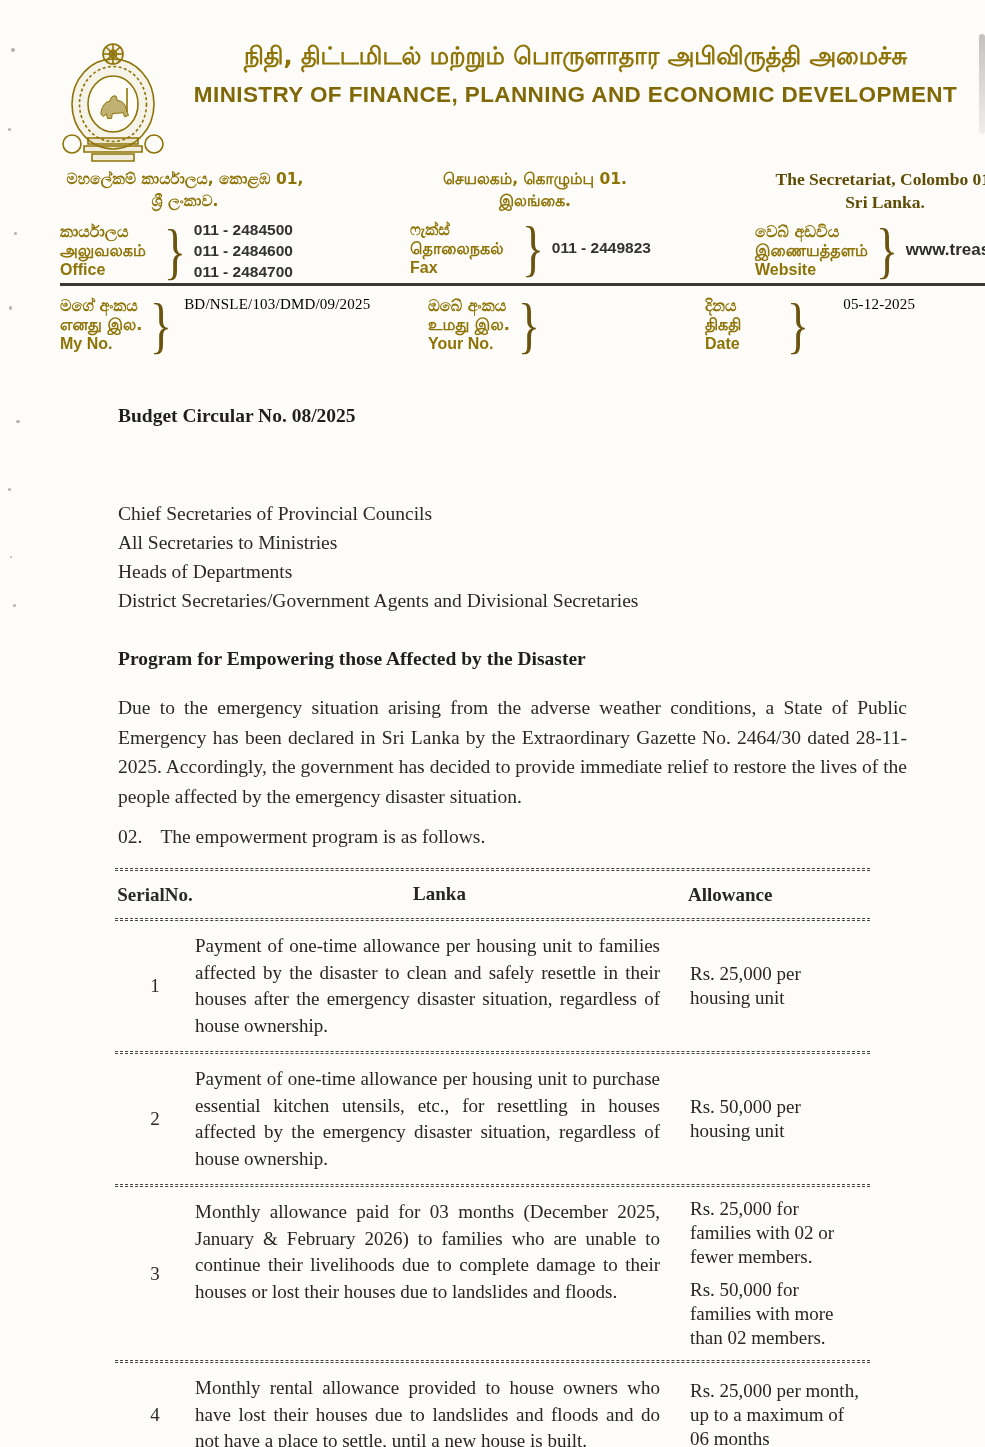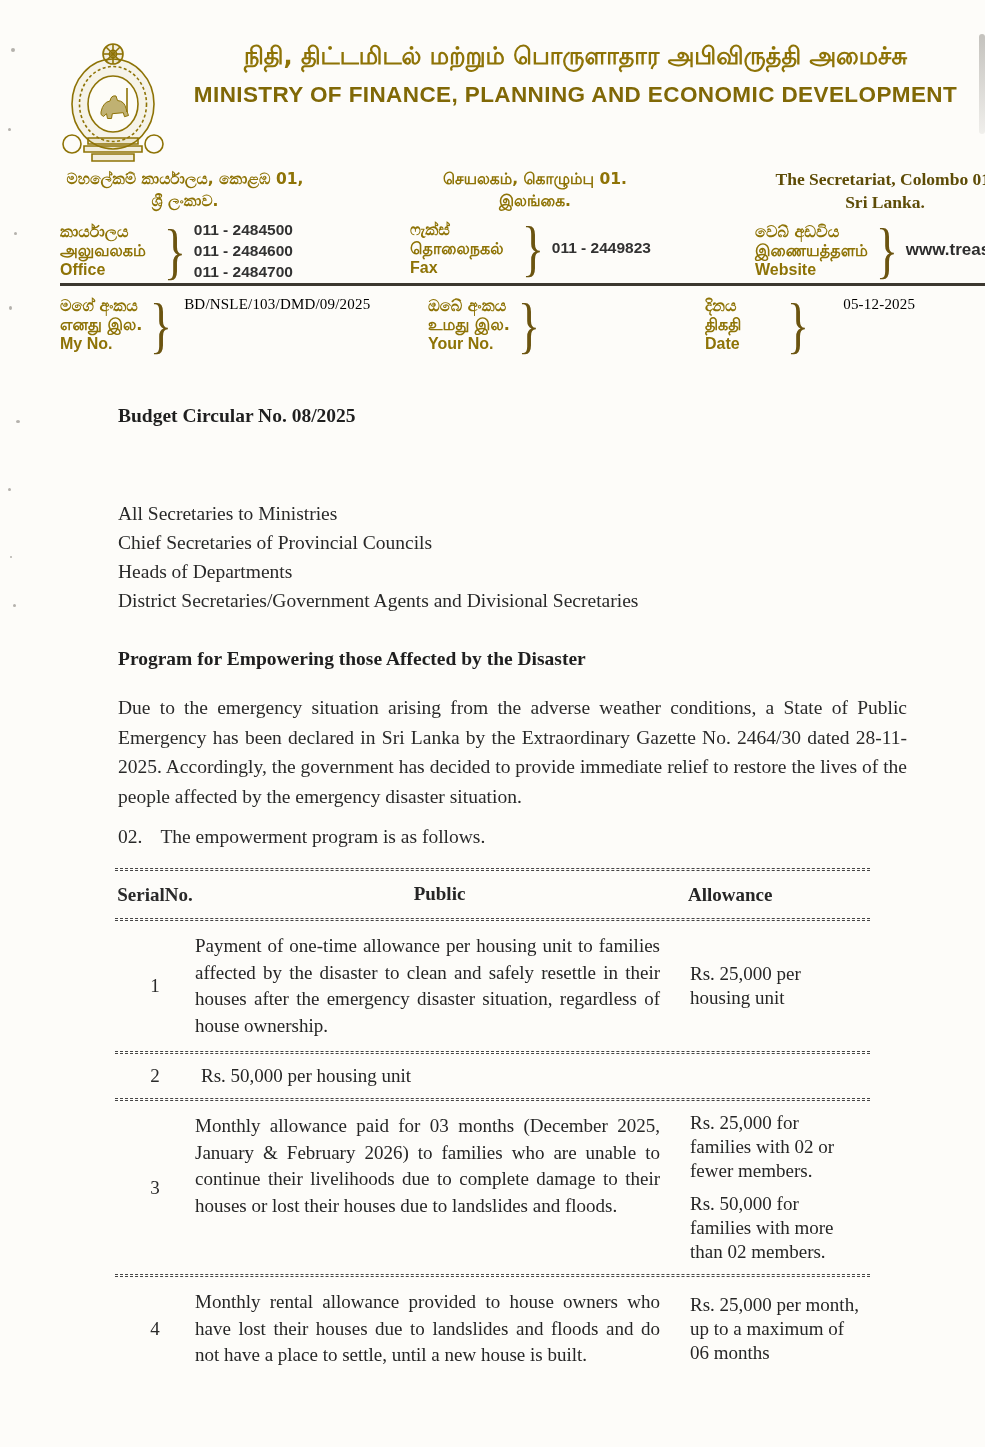--- a/index.html
+++ b/index.html
@@ -202,60 +202,61 @@
     <div class="brace">}</div>
     <div class="refval">05-12-2025</div>
   </div>
 </div>
 
 <div class="docbody">
 
   <div class="circ-no">Budget Circular No. 08/2025</div>
 
   <div class="addressees">
+    <div>Chief Secretaries of Provincial Councils</div>
     <div>All Secretaries to Ministries</div>
-    <div>Chief Secretaries of Provincial Councils</div>
     <div>Heads of Departments</div>
     <div>District Secretaries/Government Agents and Divisional Secretaries</div>
   </div>
 
   <div class="subject">Program for Empowering those Affected by the Disaster</div>
 
   <div class="para">Due to the emergency situation arising from the adverse weather conditions, a State of Public Emergency has been declared in Sri Lanka by the Extraordinary Gazette No. 2464/30 dated 28-11-2025. Accordingly, the government has decided to provide immediate relief to restore the lives of the people affected by the emergency disaster situation.</div>
 
   <div class="item02">
     <span class="no">02.</span><span>The empowerment program is as follows.</span>
   </div>
 
   <div class="reltable">
     <div class="rule"></div>
 
     <div class="trow thead">
       <div class="c-serial">
         <div>Serial</div>
         <div>No.</div>
       </div>
-      <div class="c-relief">Public</div>
+      <div class="c-relief">Lanka</div>
       <div class="c-allow">Allowance</div>
     </div>
 
     <div class="rule"></div>
 
     <div class="trow">
       <div class="c-serial">1</div>
       <div class="c-relief">Payment of one-time allowance per housing unit to families affected by the disaster to clean and safely resettle in their houses after the emergency disaster situation, regardless of house ownership.</div>
       <div class="c-allow">
         <div class="ap">Rs. 25,000 per housing unit</div>
       </div>
     </div>
 
     <div class="rule"></div>
 
     <div class="trow">
       <div class="c-serial">2</div>
+      <div class="c-relief">Payment of one-time allowance per housing unit to purchase essential kitchen utensils, etc., for resettling in houses affected by the emergency disaster situation, regardless of house ownership.</div>
       <div class="c-allow">
         <div class="ap">Rs. 50,000 per housing unit</div>
       </div>
     </div>
 
     <div class="rule"></div>
 
     <div class="trow">
       <div class="c-serial">3</div>
       <div class="c-relief">Monthly allowance paid for 03 months (December 2025, January &amp; February 2026) to families who are unable to continue their livelihoods due to complete damage to their houses or lost their houses due to landslides and floods.</div>

